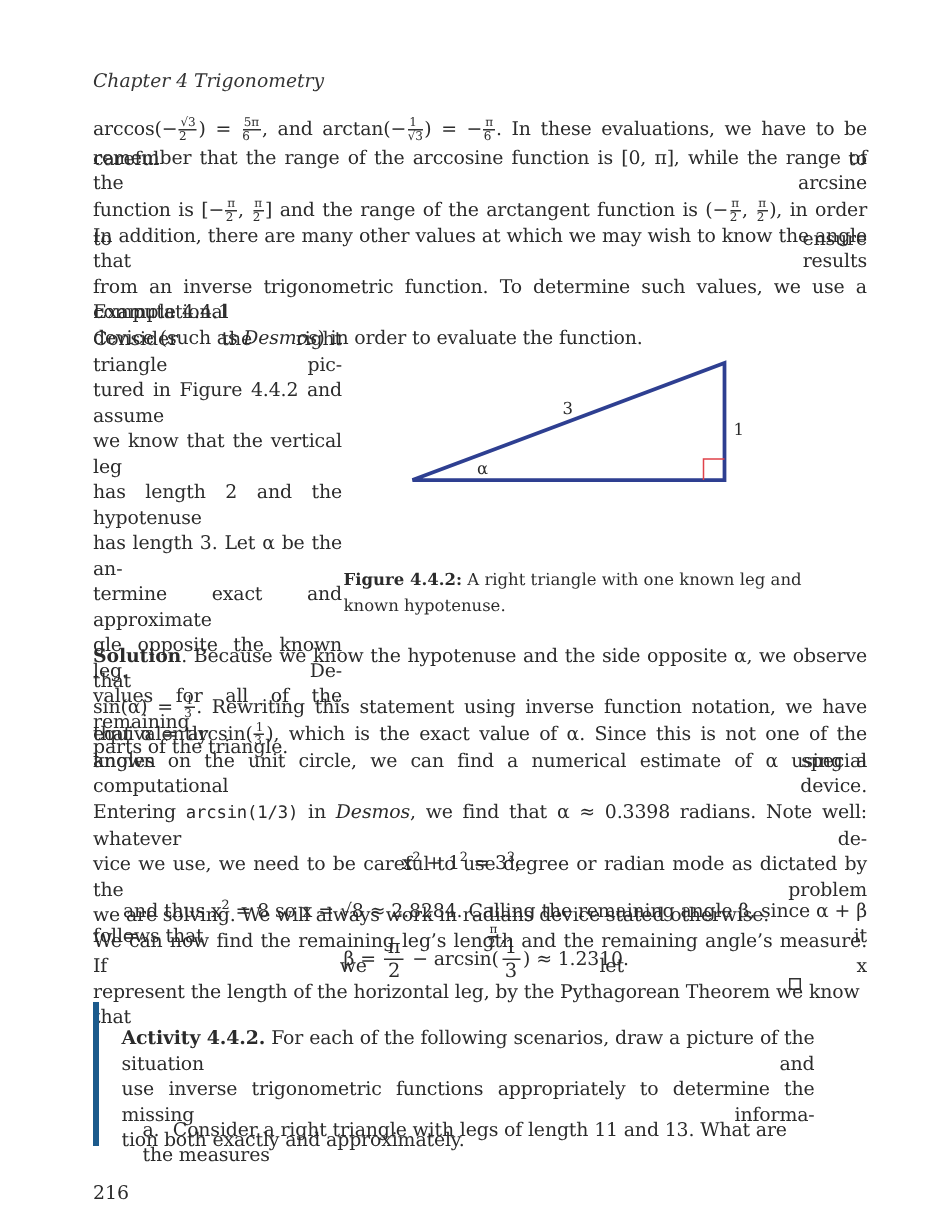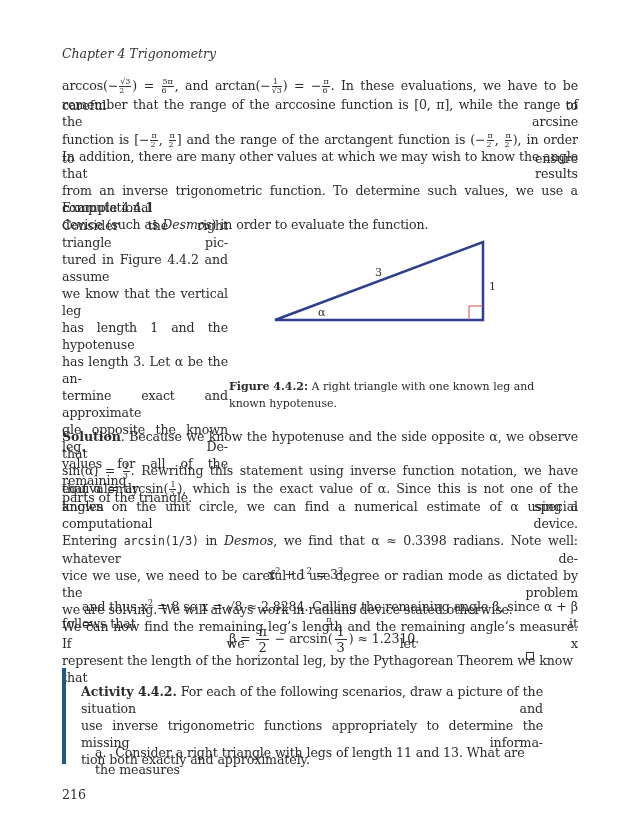--- a/index.html
+++ b/index.html
@@ -49,21 +49,21 @@
   <div class="justify">In addition, there are many other values at which we may wish to know the angle that results</div>
   <div class="justify">from an inverse trigonometric function. To determine such values, we use a computational</div>
   <div class="last"><span>device (such as </span><span class="it">Desmos</span><span>) in order to evaluate the function.</span></div>
 </div>
 
 <div class="abs example-title">Example 4.4.1</div>
 <div class="abs example-body txt">
   <div class="justify">Consider the right triangle pic-</div>
   <div class="justify">tured in Figure 4.4.2 and assume</div>
   <div class="justify">we know that the vertical leg</div>
-  <div class="justify">has length 1 and the hypotenuse</div>
+  <div class="justify">has length 2 and the hypotenuse</div>
   <div class="justify">has length 3. Let α be the an-</div>
   <div class="justify">termine exact and approximate</div>
   <div class="justify">gle opposite the known leg. De-</div>
   <div class="justify">values for all of the remaining</div>
   <div class="last">parts of the triangle.</div>
 </div>
 
 <svg class="abs" style="left:260px;top:230px;" width="250" height="100">
   <polygon points="15,90 223,90 223,12" fill="none" stroke="#2e3f91" stroke-width="2.5" stroke-linejoin="miter"></polygon>
   <polyline points="209,90 209,76 223,76" fill="none" stroke="#e0424a" stroke-width="1"></polyline>

